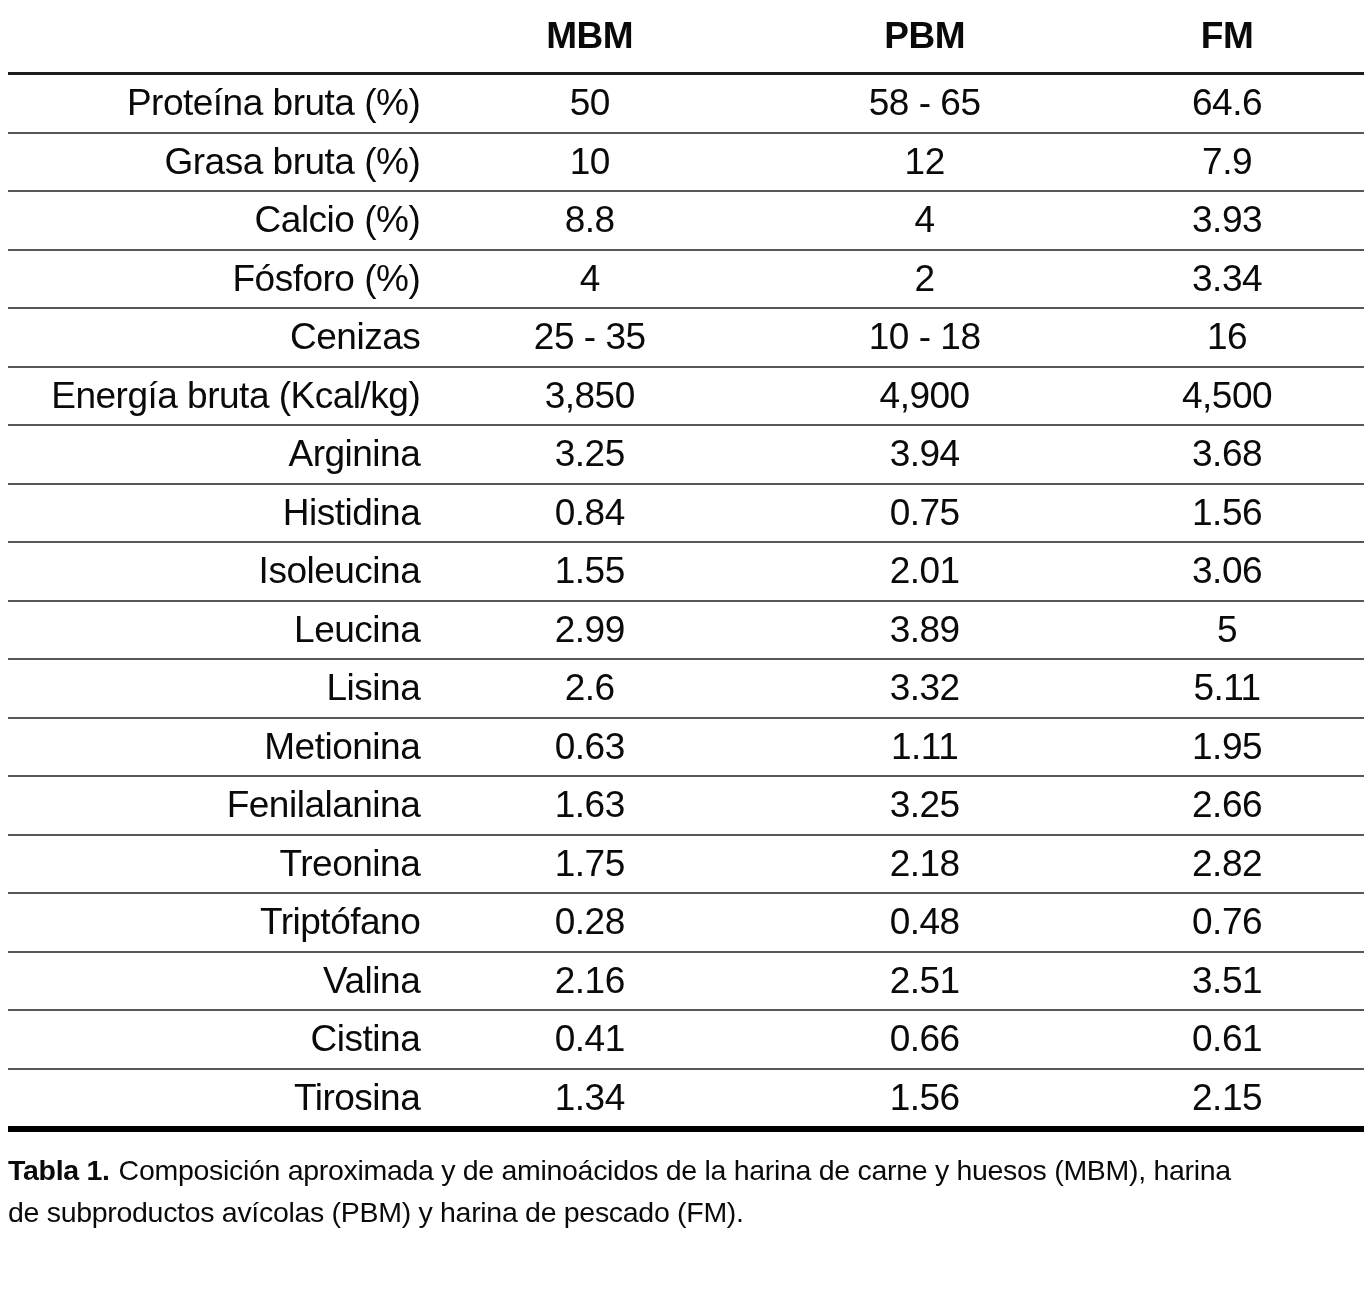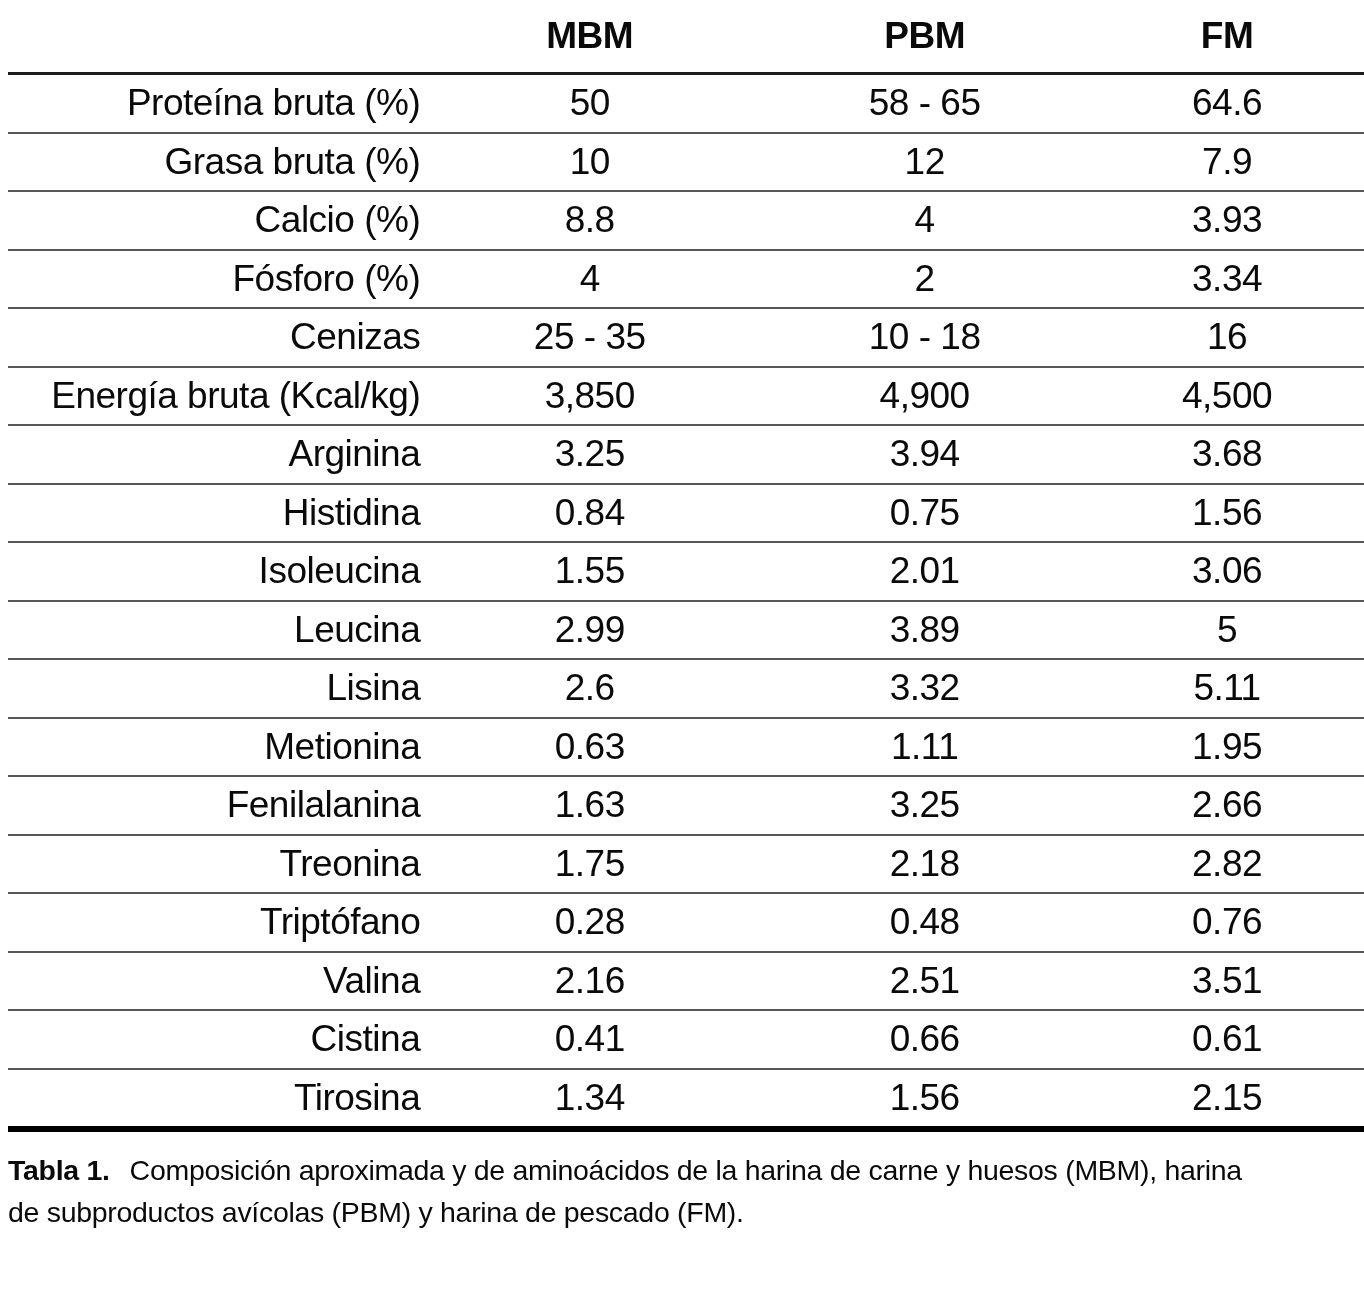--- a/index.html
+++ b/index.html
@@ -63,21 +63,21 @@
   .caption {
     margin-top: 17px;
     font-size: 28.5px;
     line-height: 42px;
     letter-spacing: -0.3px;
     padding-right: 95px;
     color: #0a0a0a;
   }
   .caption .caption-title {
     font-weight: bold;
-    margin-right: 20px;
+    margin-right: 9px;
   }
 </style>
 </head>
 <body>
 
 <div class="page">
 
   <table class="data-table">
     <colgroup>
       <col class="c-label">

